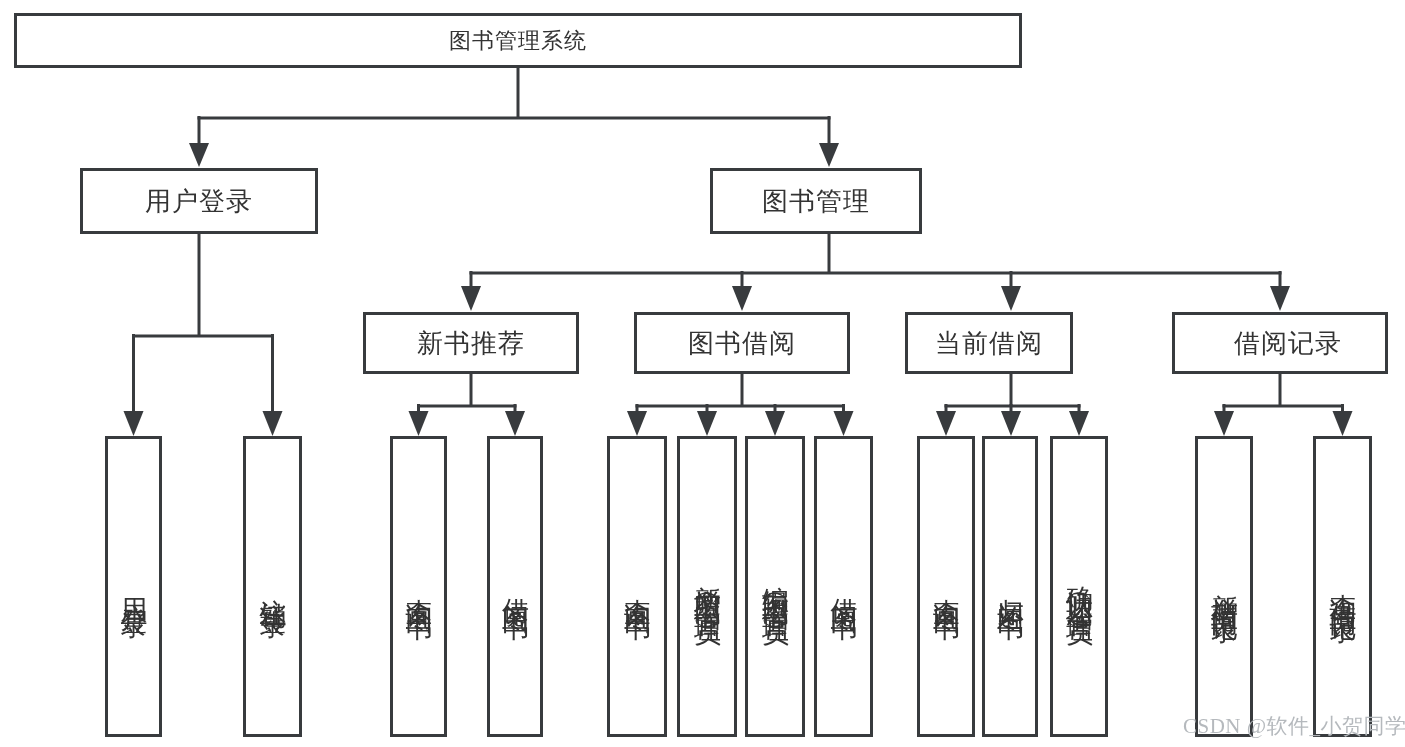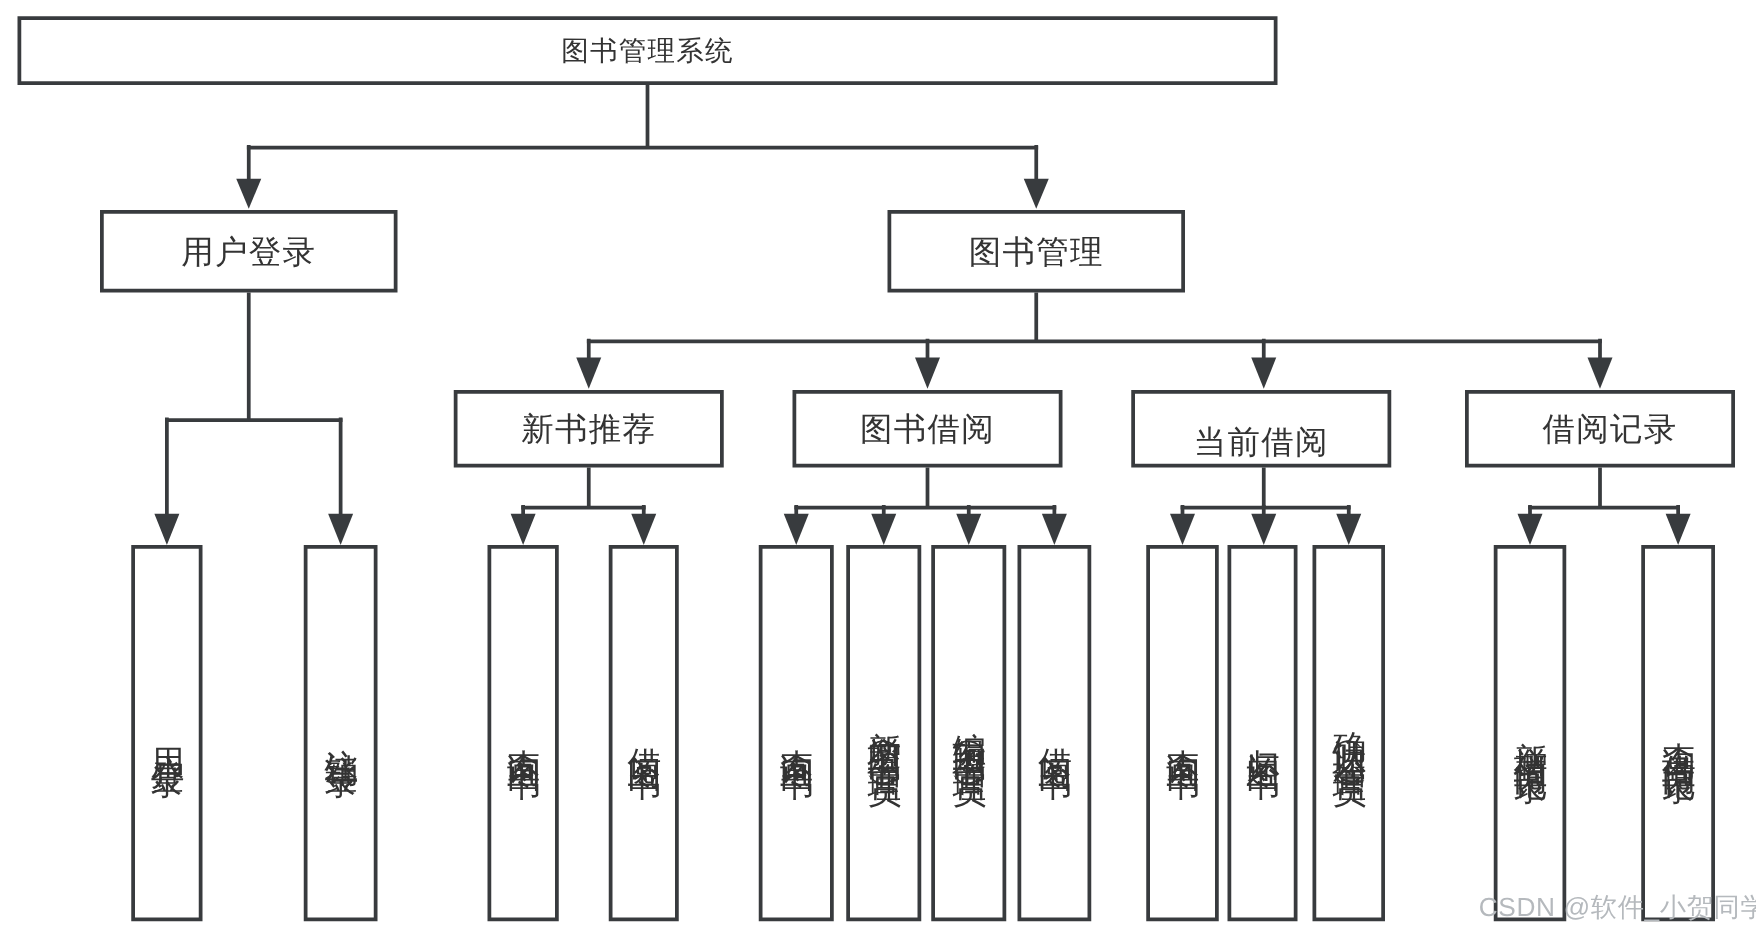--- a/index.html
+++ b/index.html
@@ -1,20 +1,20 @@
 <!DOCTYPE html>
 <html><head>
 <meta charset="utf-8">
 <style>
   html,body{margin:0;padding:0;background:#ffffff;}
   #canvas{
     position:relative;
     width:1405px;height:747px;
     background:#ffffff;
-    font-family:Liberation Sans, sans-serif;
+    font-family:Liberation Serif, serif;
     color:#333333;
     overflow:hidden;
   }
   #connectors{position:absolute;left:0;top:0;width:1405px;height:747px;}
   #connectors path{stroke:#383b3e;stroke-width:3;fill:none;}
   #connectors path.cap{stroke-linecap:square;}
   #connectors polygon{fill:#383b3e;stroke:none;}
   .box{
     position:absolute;
     box-sizing:border-box;
@@ -29,24 +29,24 @@
     writing-mode:vertical-rl;
     text-orientation:mixed;
     font-size:27px;
     line-height:1;
     letter-spacing:5px;
     white-space:nowrap;
   }
   
   .n-root{left:14px;top:13px;width:1008px;height:55px;}
   .n-l2a{left:80px;top:168px;width:238px;height:66px;}
-  .n-l2b{left:710px;top:168px;width:238px;height:66px;}
+  .n-l2b{left:710px;top:168px;width:212px;height:66px;}
   .n-l3a{left:363px;top:312px;width:216px;height:62px;}
   .n-l3b{left:634px;top:312px;width:216px;height:62px;}
-  .n-l3c{left:905px;top:312px;width:208px;height:62px;align-items:flex-end;}
+  .n-l3c{left:905px;top:312px;width:168px;height:62px;}
   .n-l3d{left:1172px;top:312px;width:216px;height:62px;padding-left:16px;}
   .n-u1{left:105px;top:436px;width:57px;height:301px;}
   .n-u2{left:243px;top:436px;width:59px;height:301px;}
   .n-a1{left:390px;top:436px;width:57px;height:301px;}
   .n-a2{left:487px;top:436px;width:56px;height:301px;}
   .n-b1{left:607px;top:436px;width:60px;height:301px;}
   .n-b2{left:677px;top:436px;width:60px;height:301px;}
   .n-b3{left:745px;top:436px;width:60px;height:301px;}
   .n-b4{left:814px;top:436px;width:59px;height:301px;}
   .n-c1{left:917px;top:436px;width:58px;height:301px;}

